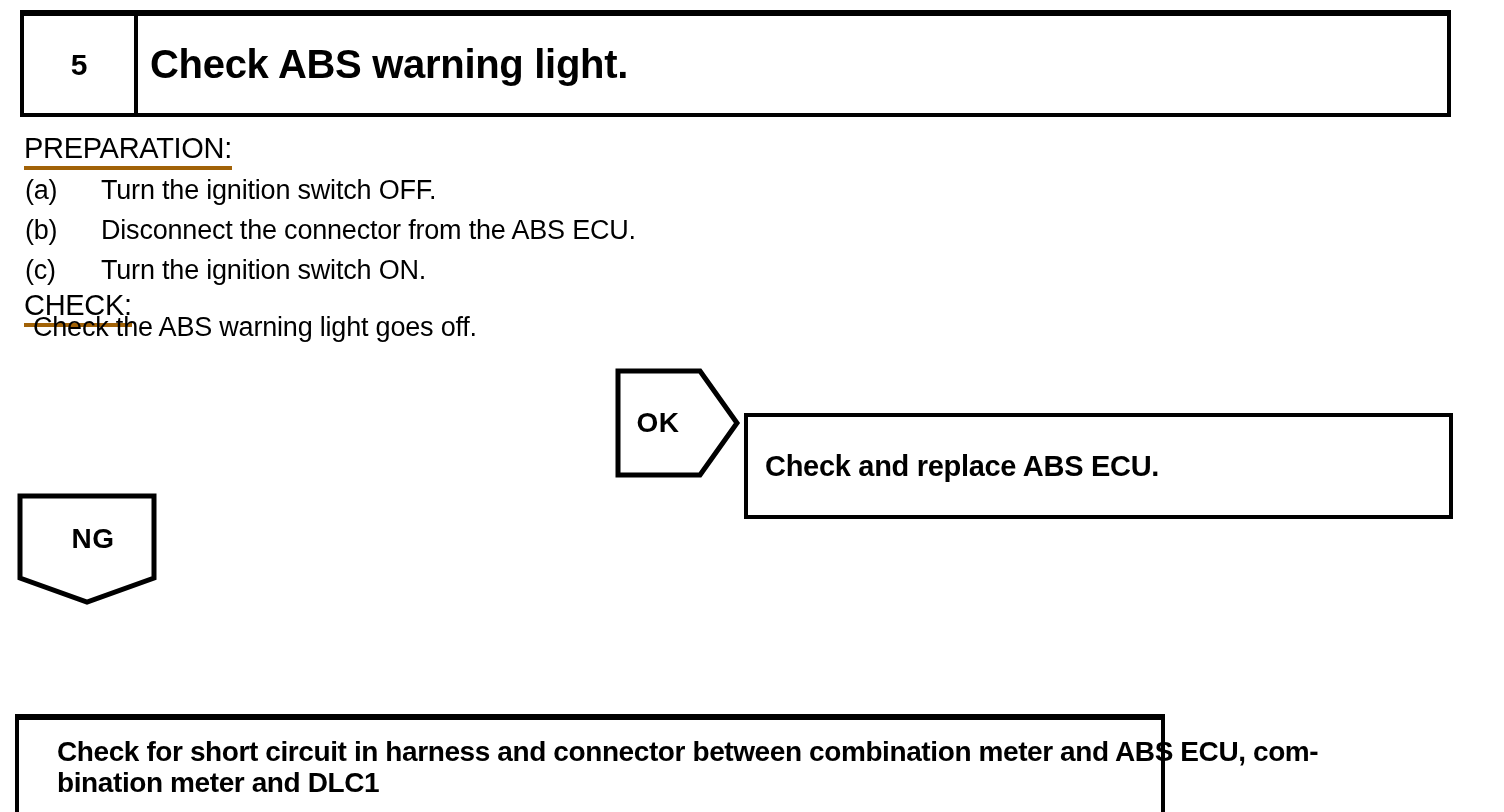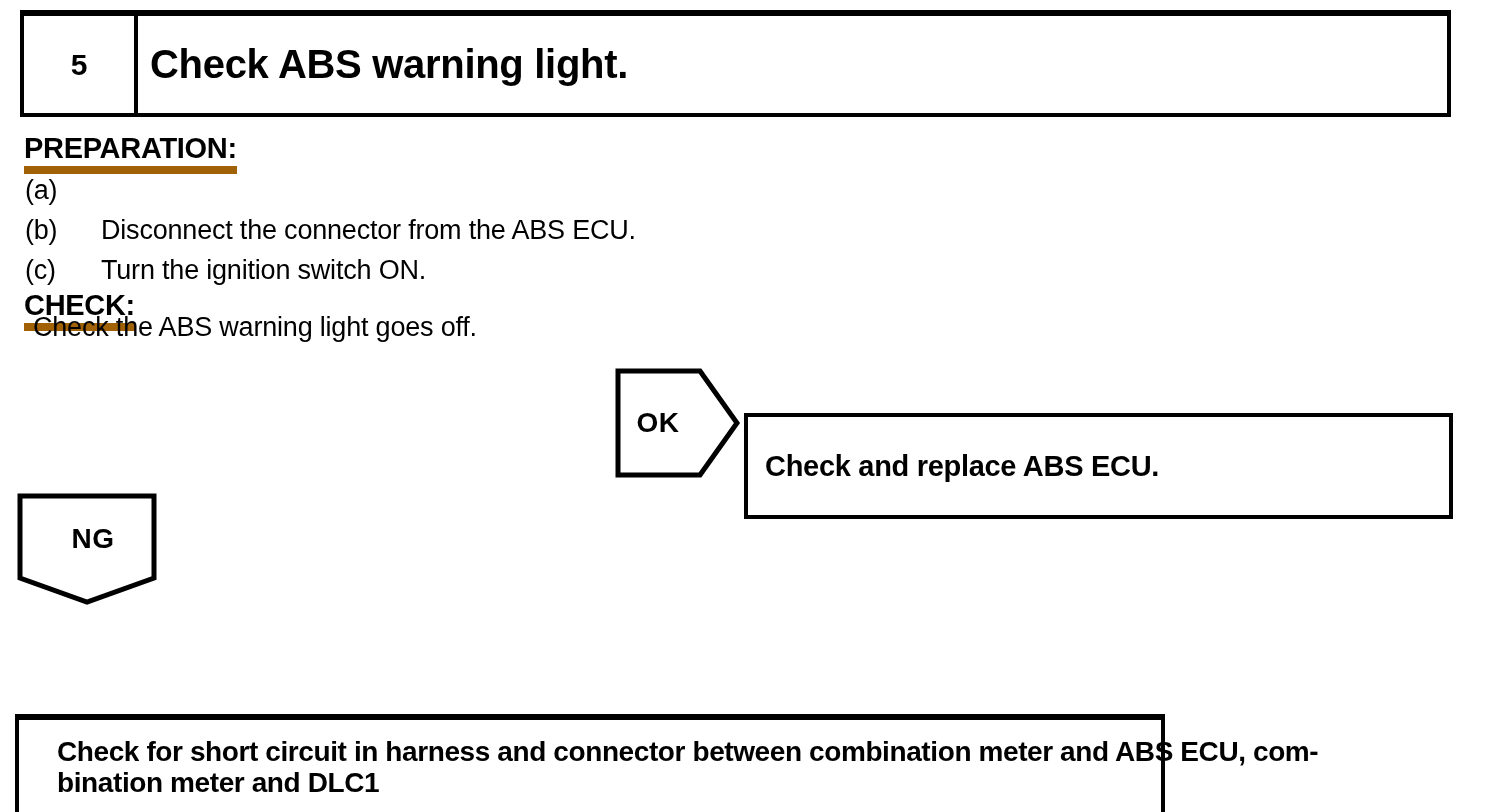--- a/index.html
+++ b/index.html
@@ -40,24 +40,24 @@
     font-weight: bold;
     font-size: 40px;
     letter-spacing: -0.3px;
   }
 
   
   .u-heading {
     position: absolute;
     left: 24px;
     display: inline-block;
-    font-weight: bold;
+    font-weight: normal;
     font-size: 29px;
     letter-spacing: -0.3px;
-    border-bottom: 8px solid #a16207;
+    border-bottom: 4px solid #a16207;
     padding-bottom: 2px;
     line-height: 32px;
   }
 
   
   .prep-row {
     position: absolute;
     left: 25px;
     display: flex;
     font-size: 27px;
@@ -125,20 +125,21 @@
 
   <div class="step-header">
     <div class="step-number-cell">5</div>
     <div class="step-title-cell">Check ABS warning light.</div>
   </div>
 
   <div class="u-heading" style="top: 132px;">PREPARATION:</div>
 
   <div class="prep-row" style="top: 175px;">
     <span class="prep-label">(a)</span>
+    <span class="prep-text">Turn the ignition switch OFF.</span>
   </div>
   <div class="prep-row" style="top: 215px;">
     <span class="prep-label">(b)</span>
     <span class="prep-text">Disconnect the connector from the ABS ECU.</span>
   </div>
   <div class="prep-row" style="top: 255px;">
     <span class="prep-label">(c)</span>
     <span class="prep-text">Turn the ignition switch ON.</span>
   </div>
 

